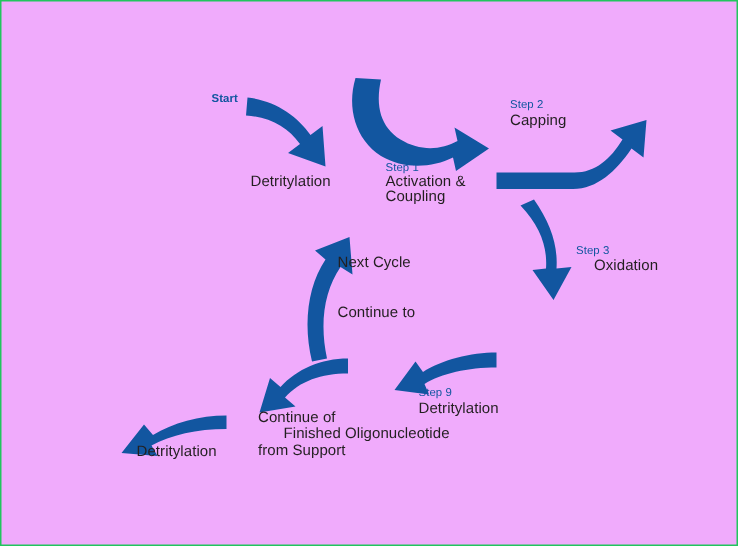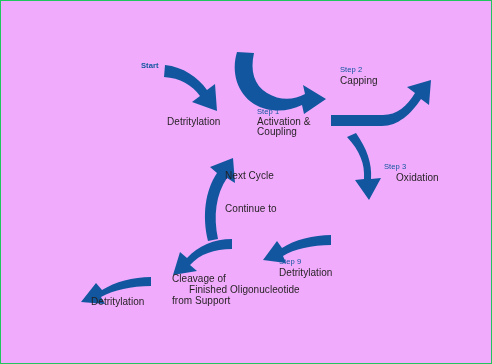--- a/index.html
+++ b/index.html
@@ -158,20 +158,20 @@
     <div class="lbl step-head" style="left:278px; top:256px;">Step 9</div>
     <div class="lbl" style="left:278px; top:267px;">Detritylation</div>
   </div>
 
   <div>
     <div class="lbl" style="left:224px; top:159px;margin-top:44px;">Continue to</div>
     <div class="lbl" style="left:224px; top:170px;">Next Cycle</div>
   </div>
 
   <div>
-    <div class="lbl" style="left:171px; top:273px;">Cleavage of</div>
+    <div class="lbl" style="left:171px; top:273px;">Continue of</div>
     <div class="lbl" style="left:188px; top:284px;">Finished Oligonucleotide</div>
     <div class="lbl" style="left:171px; top:295px;">from Support</div>
   </div>
 
   <div class="lbl" style="left:90px; top:296px;">Detritylation</div>
 
 </div>
 
 </body></html>

